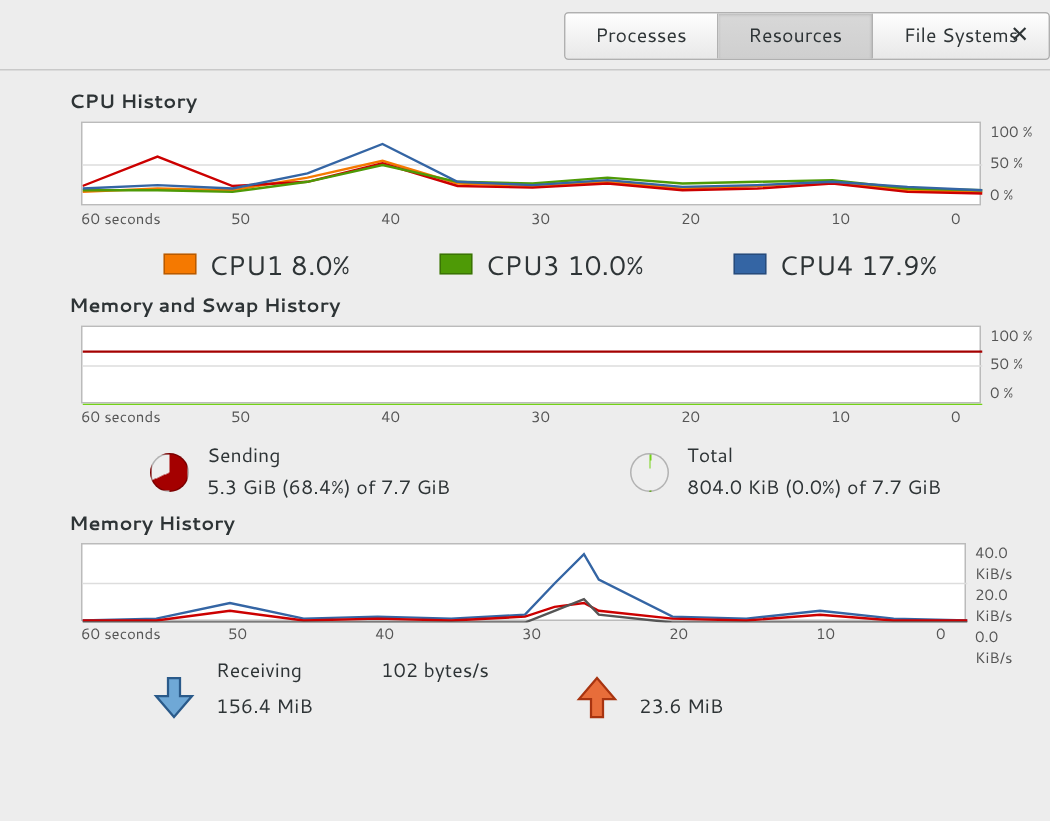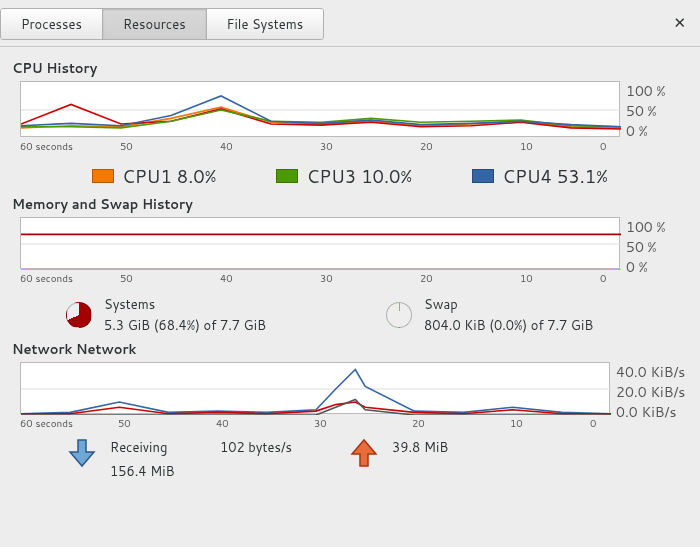--- a/index.html
+++ b/index.html
@@ -8,21 +8,21 @@
     font-size: 13px;
     color: #2e3436;
     background: #ededed;
     width: 700px;
     height: 547px;
     overflow: hidden;
     position: relative;
   }
   .tabbar {
     display: flex;
-    justify-content: flex-start;
+    justify-content: flex-end;
     padding: 8px 0 6px 0;
     border-bottom: 1px solid #c9c9c9;
     background: #ededed;
     position: relative;
   }
   .tabgroup {
     display: inline-flex;
     border: 1px solid #b0b0b0;
     border-radius: 3px;
     overflow: hidden;
@@ -40,42 +40,42 @@
     box-shadow: inset 0 1px 2px rgba(0,0,0,.15);
   }
   .close-x {
     position: absolute;
     right: 14px;
     top: 12px;
     font-size: 15px;
     cursor: pointer;
     color: #2e3436;
   }
-  .content { padding: 6px 10px 10px 10px; }
+  .content { padding: 6px 10px 10px 10px; margin-left: 34px; }
   .section-title {
     font-weight: bold;
     font-size: 13px;
     margin: 6px 0 4px 2px;
   }
   .chart-wrap {
     display: flex;
     align-items: stretch;
     margin-left: 10px;
   }
   .chart {
     background: #fff;
     border: 1px solid #bbb;
     position: relative;
     flex: 0 0 auto;
   }
   .yaxis {
     display: flex;
     flex-direction: column;
     justify-content: space-between;
-    font-size: 14px;
+    font-size: 10px;
     color: #555;
     padding: 0 0 0 6px;
   }
   .xaxis {
     display: flex;
     font-size: 10px;
     color: #555;
     margin-left: 10px;
     margin-top: 2px;
   }
@@ -106,21 +106,21 @@
     position: relative;
   }
   .ms-text .lbl { font-size: 13px; }
   .ms-text .val { font-size: 13px; margin-top: 3px; }
   .net-row {
     display: flex;
     margin: 8px 0 0 58px;
     font-size: 13px;
     gap: 30px;
   }
-  .net-block { display: flex; align-items: flex-start; gap: 14px; }
+  .net-block { display: flex; align-items: flex-end; gap: 14px; }
   .net-grid {
     display: grid;
     grid-template-columns: 110px 100px;
     row-gap: 6px;
   }
   .arrow {
     width: 28px; height: 30px;
   }
   svg { display: block; }
 </style>
@@ -168,21 +168,21 @@
     <div class="legend-item">
       <div class="swatch" style="background:#f57900"></div>
       <span>CPU1  8.0%</span>
     </div>
     <div class="legend-item">
       <div class="swatch" style="background:#4e9a06"></div>
       <span>CPU3  10.0%</span>
     </div>
     <div class="legend-item">
       <div class="swatch" style="background:#3465a4"></div>
-      <span>CPU4  53.1%</span>
+      <span>CPU4  17.9%</span>
     </div>
   </div>
 
   <div class="section-title">Memory and Swap History</div>
   <div class="chart-wrap">
     <div class="chart" style="width:600px;height:52px">
       <svg id="mem-svg" width="600" height="52">
           <line x1="0" x2="600" y1="26" y2="26" stroke="#ddd"></line>
           <path d="M0.0 16.4 L600.0 16.4" fill="none" stroke="#a40000" stroke-width="1.6"></path>
           <path d="M0.0 52.0 L600.0 52.0" fill="none" stroke="#73d216" stroke-width="1.6"></path>
@@ -200,34 +200,34 @@
     <span style="width:100px">40</span>
     <span style="width:100px">30</span>
     <span style="width:100px">20</span>
     <span style="width:80px">10</span>
     <span>0</span>
   </div>
   <div class="memswap-row">
     <div class="ms-item">
       <div class="pie" id="mem-pie" style="background: conic-gradient(rgb(164, 0, 0) 0deg, rgb(164, 0, 0) 246.24deg, rgb(238, 238, 238) 246.24deg, rgb(238, 238, 238) 360deg);"></div>
       <div class="ms-text">
-        <div class="lbl">Systems</div>
+        <div class="lbl">Sending</div>
         <div class="val">5.3 GiB (68.4%) of 7.7 GiB</div>
       </div>
     </div>
     <div class="ms-item" style="margin-left:70px">
       <div class="pie" id="swap-pie" style="background: conic-gradient(rgb(115, 210, 22) 0deg, rgb(115, 210, 22) 7.2deg, rgb(238, 238, 238) 7.2deg, rgb(238, 238, 238) 360deg);"></div>
       <div class="ms-text">
-        <div class="lbl">Swap</div>
+        <div class="lbl">Total</div>
         <div class="val">804.0 KiB (0.0%) of 7.7 GiB</div>
       </div>
     </div>
   </div>
 
-  <div class="section-title">Network Network</div>
+  <div class="section-title">Memory History</div>
   <div class="chart-wrap">
     <div class="chart" style="width:590px;height:52px">
       <svg id="net-svg" width="590" height="52">
           <line x1="0" x2="590" y1="26" y2="26" stroke="#ddd"></line>
           <path d="M0.0 50.7 L49.2 49.4 L98.3 39.0 L147.5 49.4 L196.7 48.1 L245.8 49.4 L295.0 46.8 L314.7 26.0 L334.3 6.5 L344.2 23.4 L393.3 48.1 L442.5 49.4 L491.7 44.2 L540.8 49.4 L590.0 50.7" fill="none" stroke="#3465a4" stroke-width="1.6"></path>
           <path d="M0.0 50.7 L49.2 50.7 L98.3 44.2 L147.5 50.7 L196.7 49.4 L245.8 50.7 L295.0 48.1 L314.7 41.6 L334.3 39.0 L344.2 44.2 L393.3 49.4 L442.5 50.7 L491.7 46.8 L540.8 50.7 L590.0 50.7" fill="none" stroke="#cc0000" stroke-width="1.6"></path>
           <path d="M0.0 52.0 L49.2 52.0 L98.3 52.0 L147.5 52.0 L196.7 52.0 L245.8 52.0 L295.0 52.0 L314.7 44.2 L334.3 36.4 L344.2 46.8 L393.3 52.0 L442.5 52.0 L491.7 52.0 L540.8 52.0 L590.0 52.0" fill="none" stroke="#555555" stroke-width="1.6"></path>
         </svg>
     </div>
     <div class="yaxis" style="height:52px">
@@ -255,18 +255,18 @@
         <span>Receiving</span>
         <span>102 bytes/s</span>
         <span>156.4 MiB</span>
       </div>
     </div>
     <div class="net-block">
       <svg class="arrow" viewBox="0 0 28 30">
         <path d="M10 28 H18 V16 H26 L14 2 L2 16 H10 Z" fill="#e86d3a" stroke="#a83410" stroke-width="1.5"></path>
       </svg>
       <div class="net-grid">
-        <span>39.8 MiB</span>
+        <span>23.6 MiB</span>
       </div>
     </div>
   </div>
 
 </div>
 
 </body></html>

